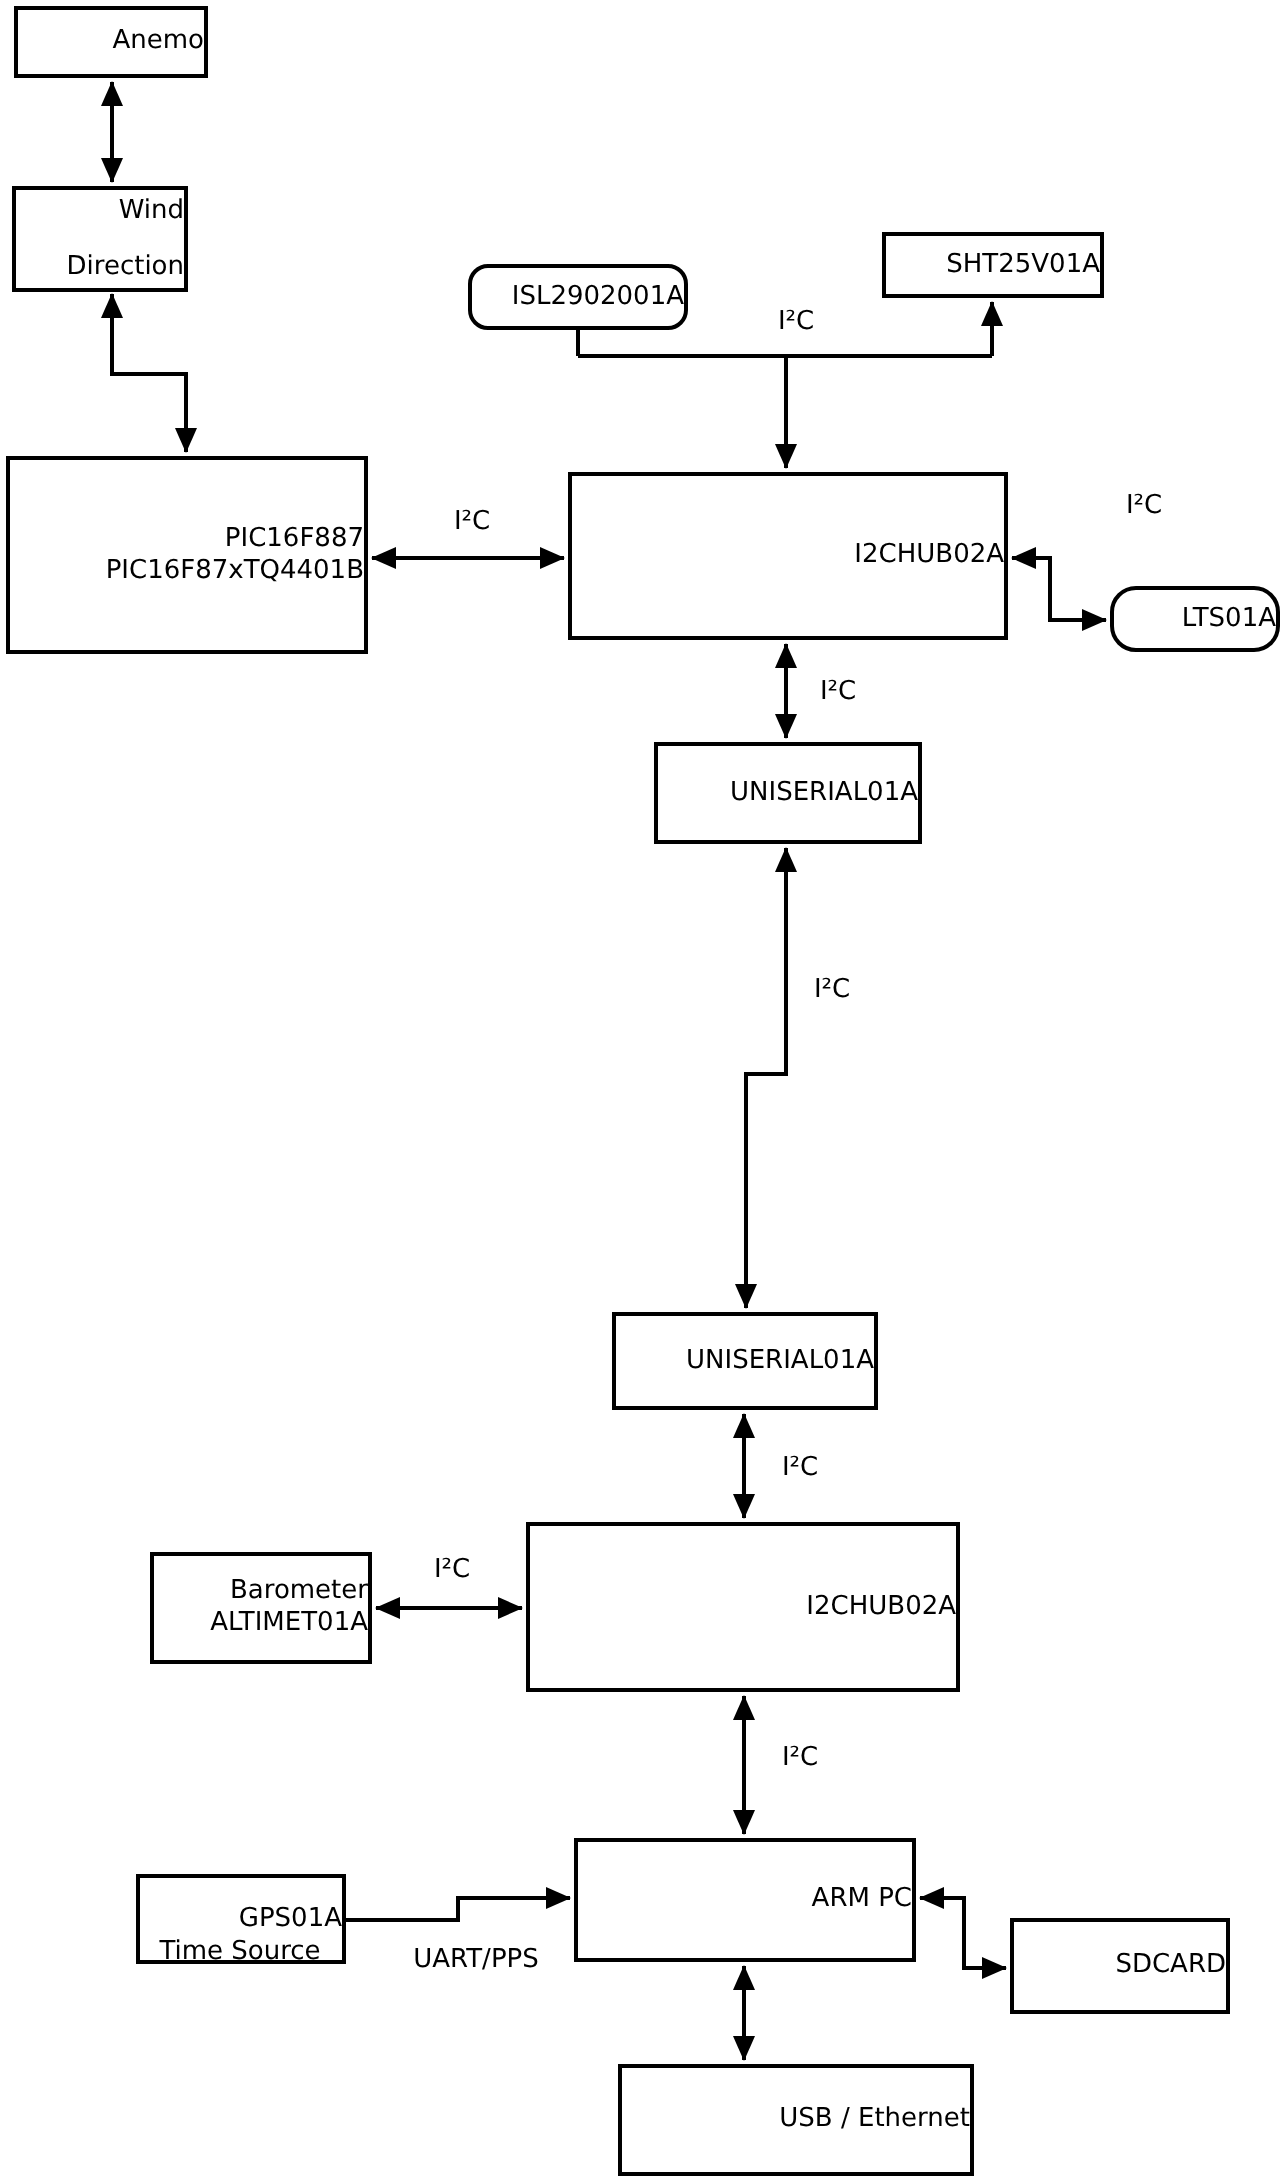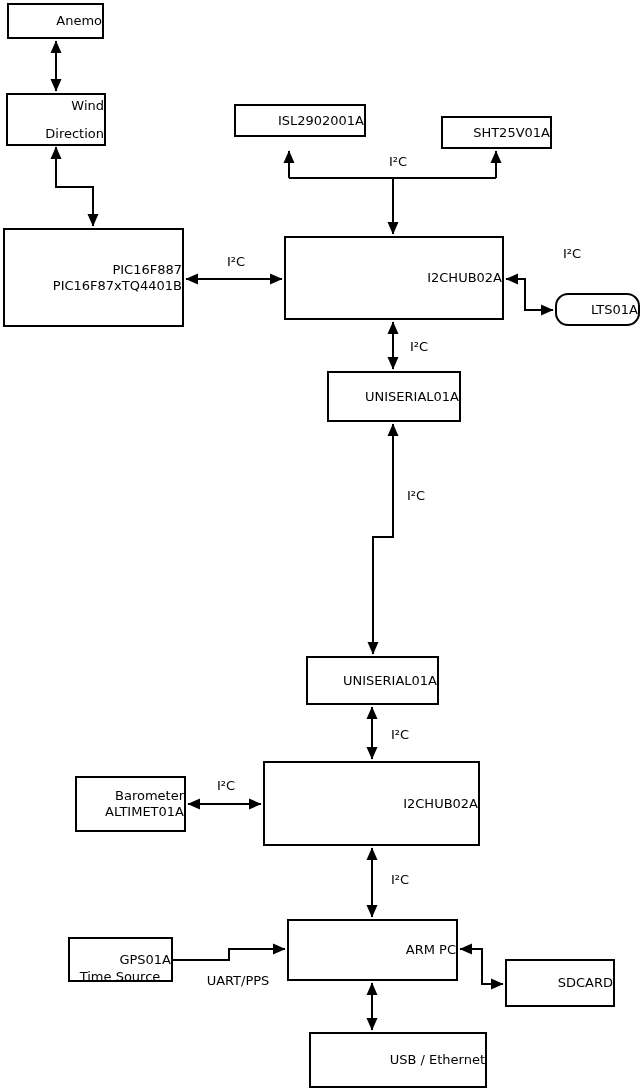--- a/index.html
+++ b/index.html
@@ -32,23 +32,23 @@
   }
   .edge-label {
     position: absolute;
     transform: translate(-50%, -50%);
     font-size: 13px;
     white-space: nowrap;
     background: transparent;
   }
   
   #n-anemo   { left: 7px;   top: 3px;    width: 97px;  height: 36px; }
-  #n-wind    { left: 6px;   top: 93px;   width: 100px; height: 53px; gap: 12px; }
+  #n-wind    { left: 6px;   top: 93px;   width: 88px; height: 53px; gap: 12px; }
   #n-pic     { left: 3px;   top: 228px;  width: 181px; height: 99px; }
-  #n-isl     { left: 234px; top: 104px;  width: 132px; height: 33px; }
+  #n-isl     { left: 234px; top: 132px;  width: 110px; height: 33px; border-radius: 10px; }
   #n-sht     { left: 441px; top: 116px;  width: 111px; height: 33px; }
   #n-hub1    { left: 284px; top: 236px;  width: 220px; height: 84px; }
   #n-lts     { left: 555px; top: 293px;  width: 85px;  height: 33px; border-radius: 13px; }
   #n-uni1    { left: 327px; top: 371px;  width: 134px; height: 51px; }
   #n-uni2    { left: 306px; top: 656px;  width: 133px; height: 49px; }
   #n-baro    { left: 75px;  top: 776px;  width: 111px; height: 56px; padding-left: 24px; }
   #n-hub2    { left: 263px; top: 761px;  width: 217px; height: 85px; }
   #n-gps     { left: 68px;  top: 937px;  width: 105px; height: 45px; }
   #n-armpc   { left: 287px; top: 919px;  width: 171px; height: 62px; }
   #n-sdcard  { left: 505px; top: 959px;  width: 110px; height: 48px; }

